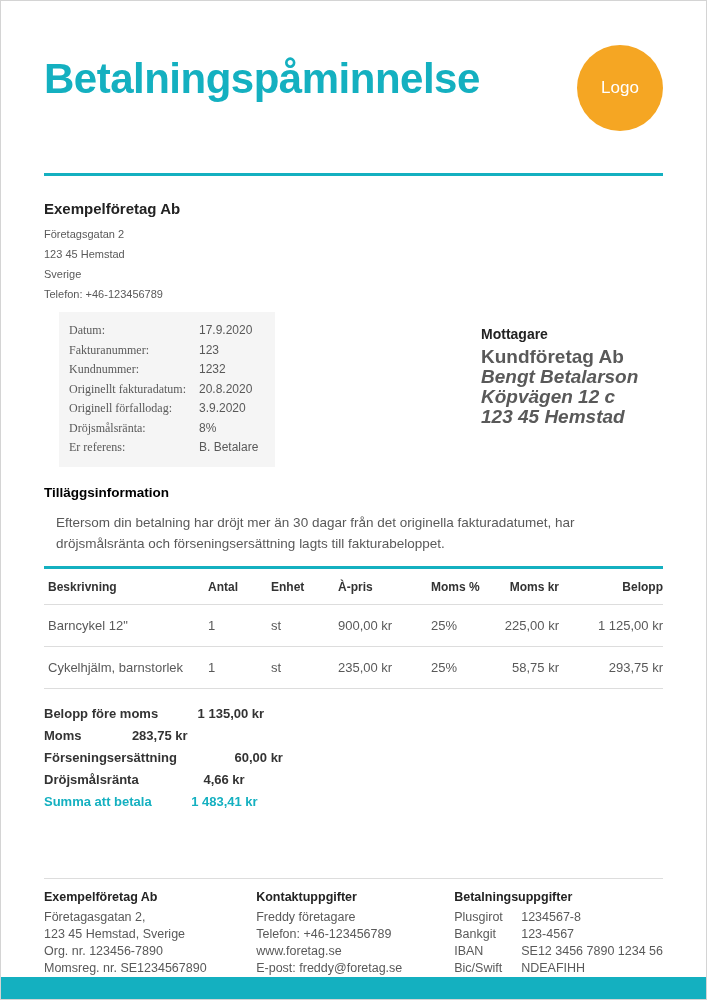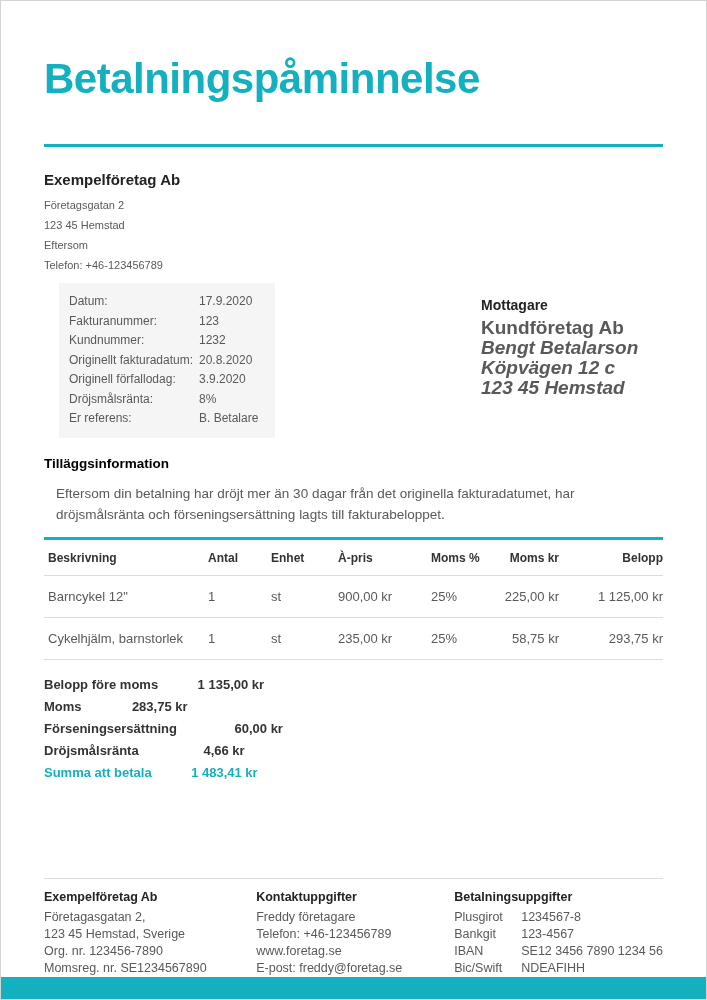--- a/index.html
+++ b/index.html
@@ -19,21 +19,21 @@
   }
   .divider { height:3px; background:var(--teal,#14b0c0); margin:42px 43px 0; }
   
   .sender { padding:0 43px; margin-top:24px; }
   .sender-name { margin:0 0 7px; font-size:15px; font-weight:bold; color:#232323; }
   .addr-line { font-size:11px; color:#595959; line-height:20px; }
   
   .mid-row { display:flex; align-items:flex-start; padding:0 43px; margin-top:8px; }
   .info-box { background:#f5f5f5; margin-left:15px; padding:9px 10px; width:216px; }
   .info-row { display:flex; font-size:12px; color:#595959; line-height:19.5px; }
-  .info-label { width:130px; flex-shrink:0; }
+  .info-label { width:130px; flex-shrink:0;font-family:Liberation Serif, serif; }
   .info-value { white-space:nowrap; }
   .recipient { margin-left:206px; margin-top:14px; }
   .recipient-heading { margin:0 0 5px; font-size:14px; font-weight:bold; color:#232323; }
   .recipient-line { font-size:19px; color:#595959; line-height:20px;font-weight:bold; }
   .recipient-line.italic { font-style:italic; }
   
   .extra { padding:0 43px; margin-top:18px; }
   .extra-heading { margin:0 0 4px; font-size:13.5px; font-weight:bold; color:#000000; }
   .extra-text { margin:12px; font-size:13.5px; color:#595959; line-height:21px; }
   
@@ -70,33 +70,36 @@
   .f-pay-value { white-space:nowrap; }
   .bottom-bar { position:absolute; left:0; right:0; bottom:0; height:22px; background:var(--teal,#14b0c0); }
 </style>
 </head>
 <body style="--teal: #14b0c0; --orange: #f5a623;">
 
 <div class="page">
 
   <div class="header">
     <h1 class="title">Betalningspåminnelse</h1>
+    <div class="logo">
+      <span>Logo</span>
+    </div>
   </div>
 
   <div class="divider"></div>
 
   <div class="sender">
     <p class="sender-name">Exempelföretag Ab</p>
     <div>
 
         <div class="addr-line">Företagsgatan 2</div>
 
         <div class="addr-line">123 45 Hemstad</div>
 
-        <div class="addr-line">Eftersom</div>
+        <div class="addr-line">Sverige</div>
 
         <div class="addr-line">Telefon: +46-123456789</div>
       </div>
   </div>
 
   <div class="mid-row">
     <div class="info-box">
 
         <div class="info-row">
           <span class="info-label">Datum:</span>

